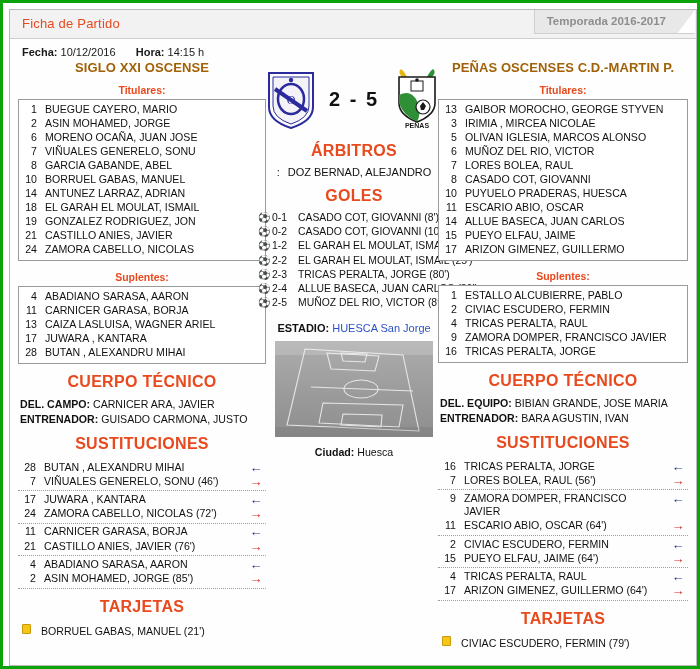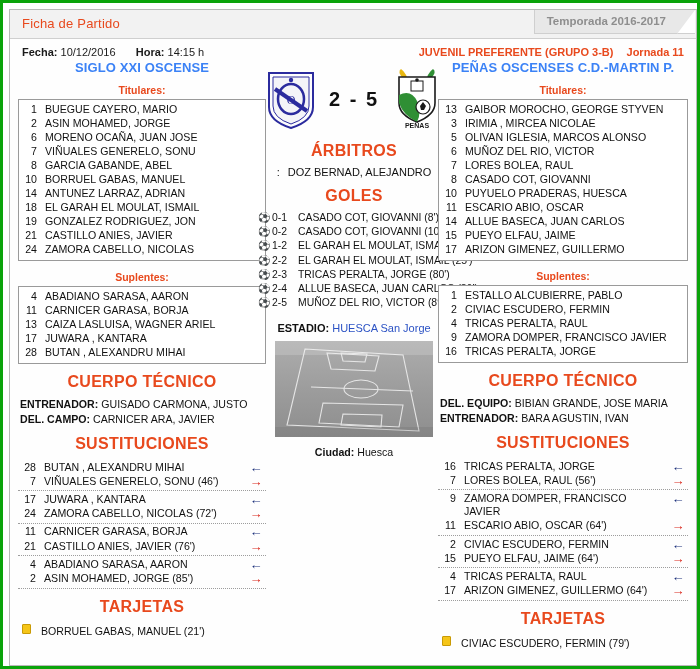--- a/index.html
+++ b/index.html
@@ -71,21 +71,21 @@
   }
   .meta-right .jornada { margin-left: 10px; }
 
   
   .col-left  { position: absolute; left: 8px;  top: 50px; width: 248px; }
   .col-right { position: absolute; right: 8px; top: 50px; width: 250px; }
   .col-mid   { position: absolute; left: 244px; top: 50px; width: 200px; }
 
   .team-name {
     text-align: center; font-size: 13px; font-weight: bold;
-    color: #3b82f6; margin-bottom: 9px; letter-spacing: .1px;
+    color: #a16207; margin-bottom: 9px; letter-spacing: .1px;
   }
   .section-label {
     text-align: center; font-size: 10.5px; font-weight: bold;
     color: #e8491d; margin: 4px 0 3px 0;
   }
   .section-head {
     text-align: center; font-size: 16px; font-weight: bold;
     color: #e8491d; margin: 9px 0 6px 0; letter-spacing: .3px;
   }
 
@@ -196,24 +196,20 @@
       <div class="tab-fold"></div>
     </div>
 
     <div class="meta-left">
       <b>Fecha:</b>
       <span>10/12/2016</span>
       <span class="sp"></span>
       <b>Hora:</b>
       <span>14:15 h</span>
     </div>
-    <div class="meta-right">
-      <span>JUVENIL PREFERENTE (GRUPO 3-B)</span>
-      <span class="jornada">Jornada 11</span>
-    </div>
 
     <div class="col-left">
       <div class="team-name">SIGLO XXI OSCENSE</div>
       <div class="section-label">Titulares:</div>
       <div class="player-box" id="home-starters">
           <div class="player-row">
             <span class="pnum">1</span>
             <span class="pname">BUEGUE CAYERO, MARIO</span>
           </div>
           <div class="player-row">
@@ -277,22 +273,22 @@
             <span class="pname">JUWARA , KANTARA</span>
           </div>
           <div class="player-row">
             <span class="pnum">28</span>
             <span class="pname">BUTAN , ALEXANDRU MIHAI</span>
           </div>
         </div>
 
       <div class="section-head">CUERPO TÉCNICO</div>
       <div class="staff" id="home-staff">
+          <div class="ln"><b>DEL. CAMPO:</b> <span>CARNICER ARA, JAVIER</span></div>
           <div class="ln"><b>ENTRENADOR:</b> <span>GUISADO CARMONA, JUSTO</span></div>
-          <div class="ln"><b>DEL. CAMPO:</b> <span>CARNICER ARA, JAVIER</span></div>
         </div>
 
       <div class="section-head">SUSTITUCIONES</div>
       <div class="subs" id="home-substitutions">
           <div class="sub-pair">
             <div class="sub-row">
               <span class="pnum">28</span>
               <span class="pname">BUTAN , ALEXANDRU MIHAI</span>
               <span class="arrow in">←</span>
             </div>

